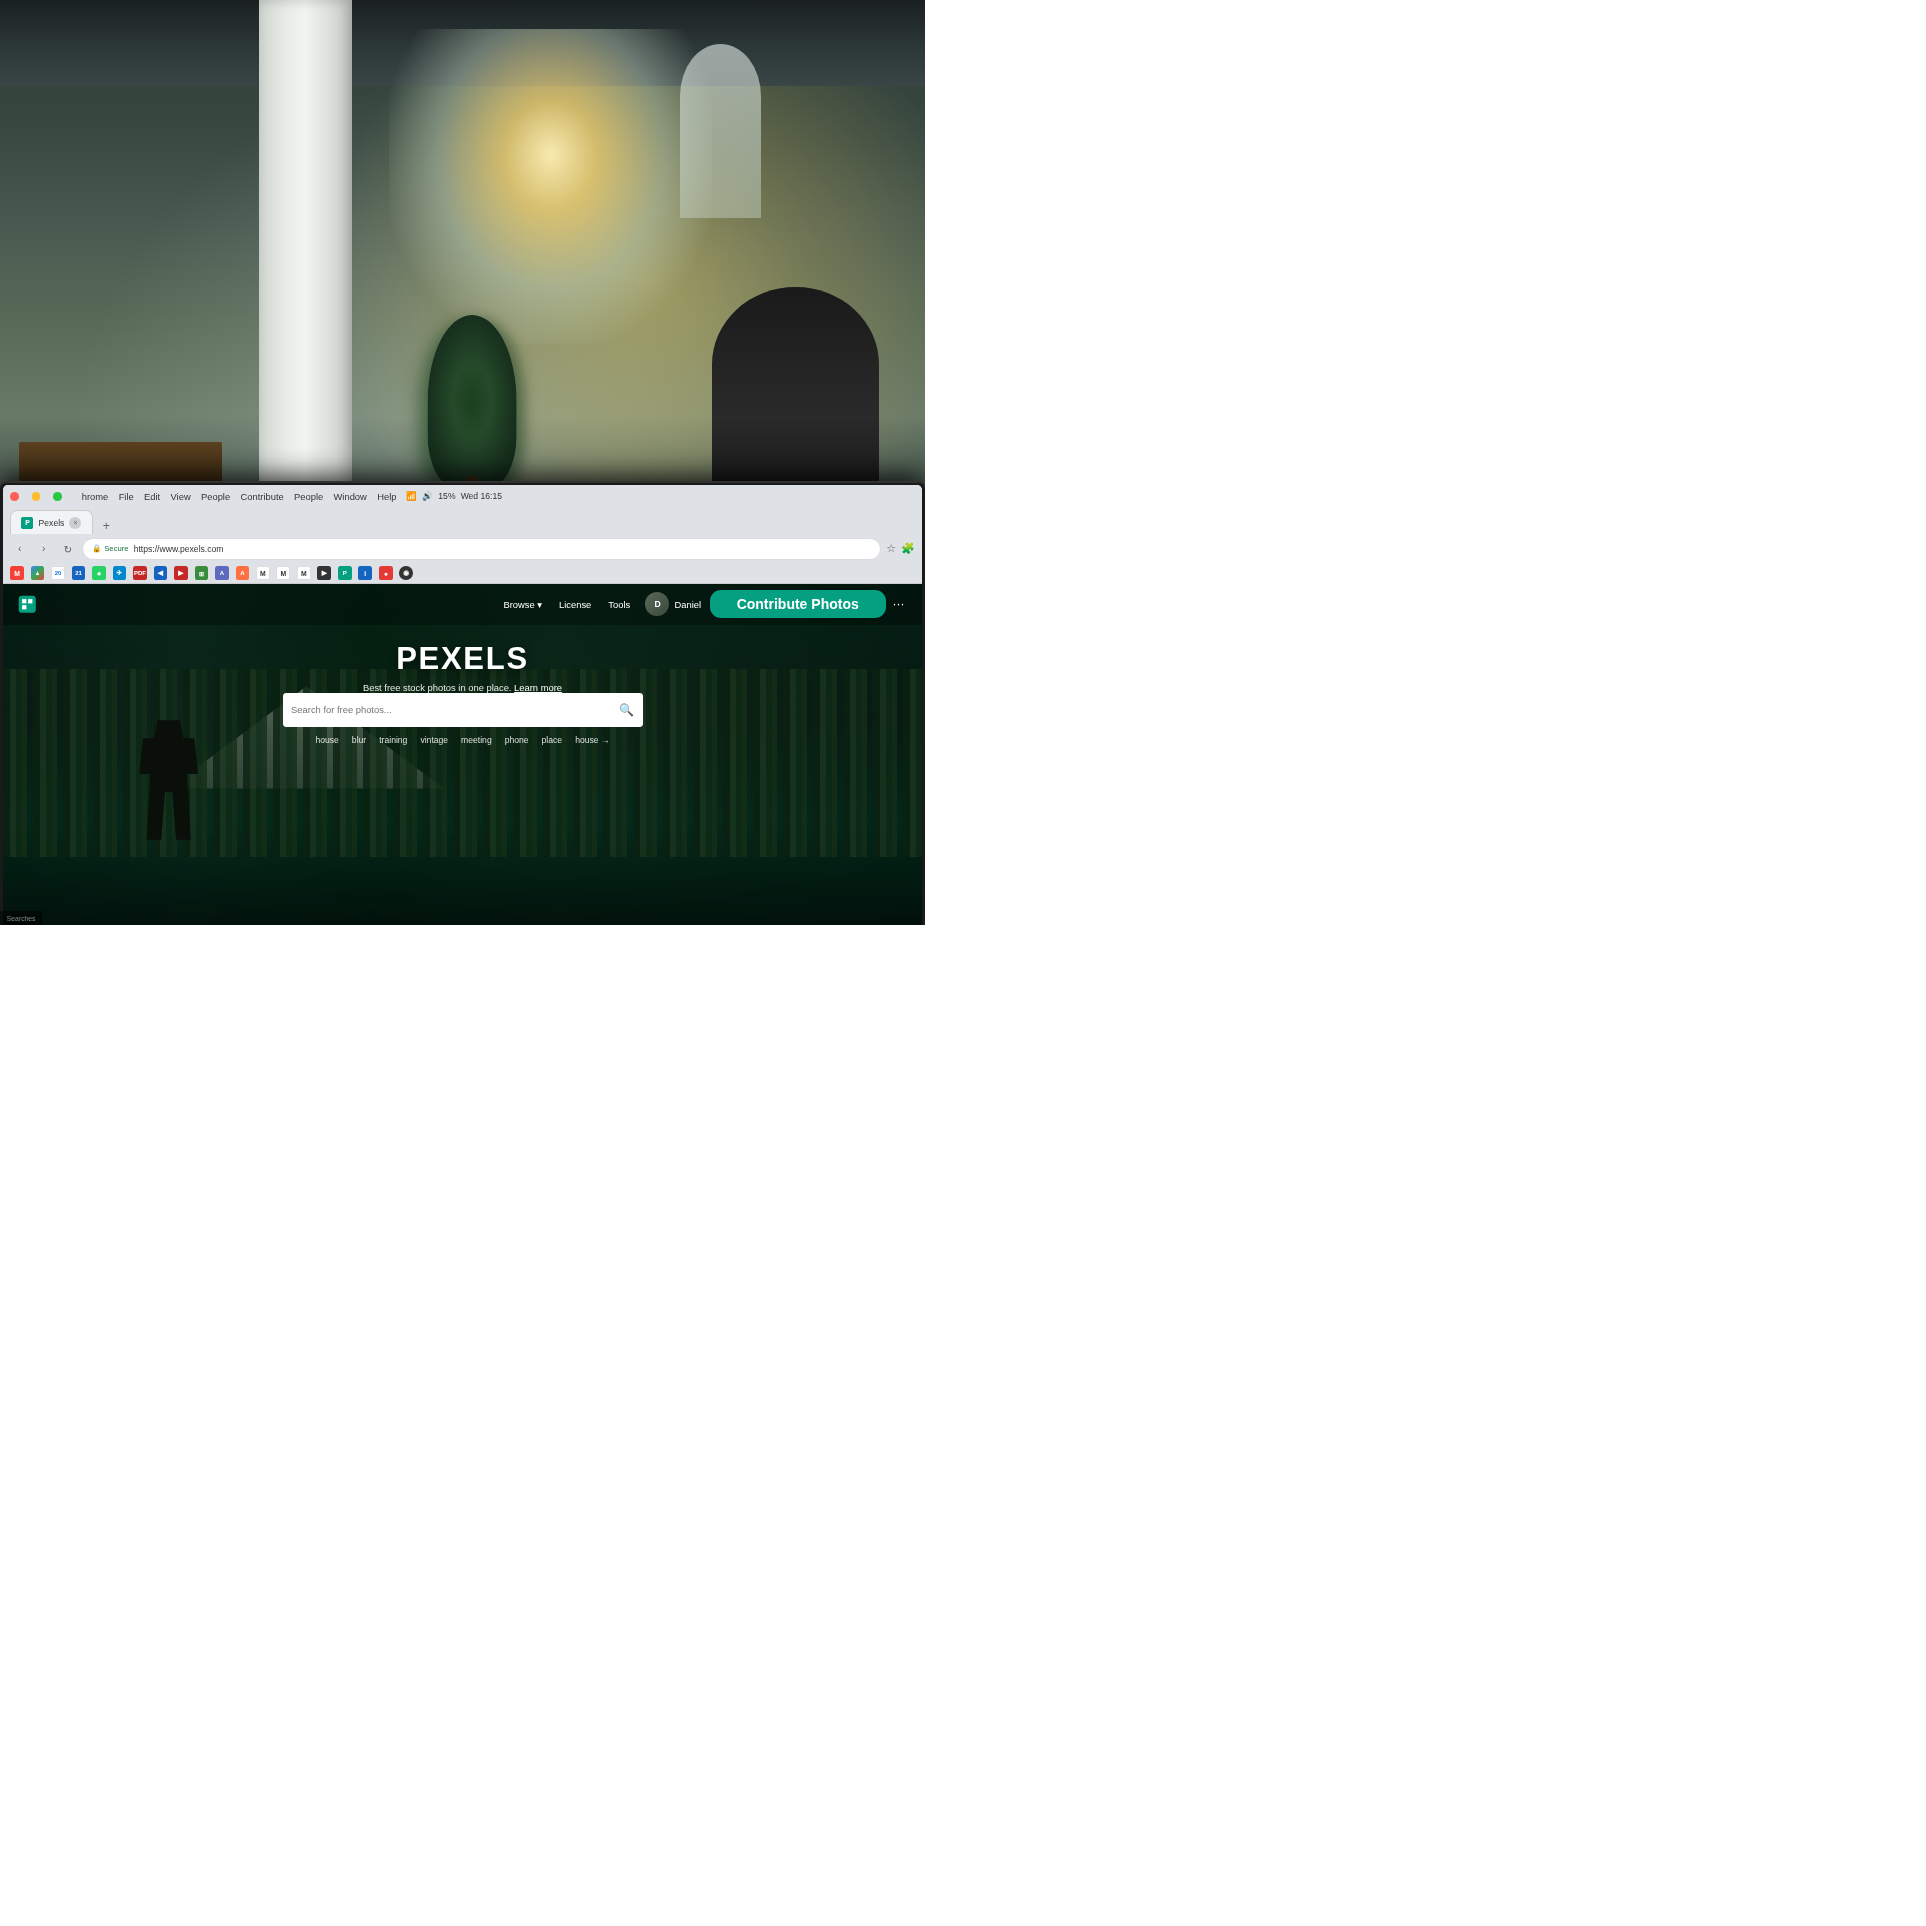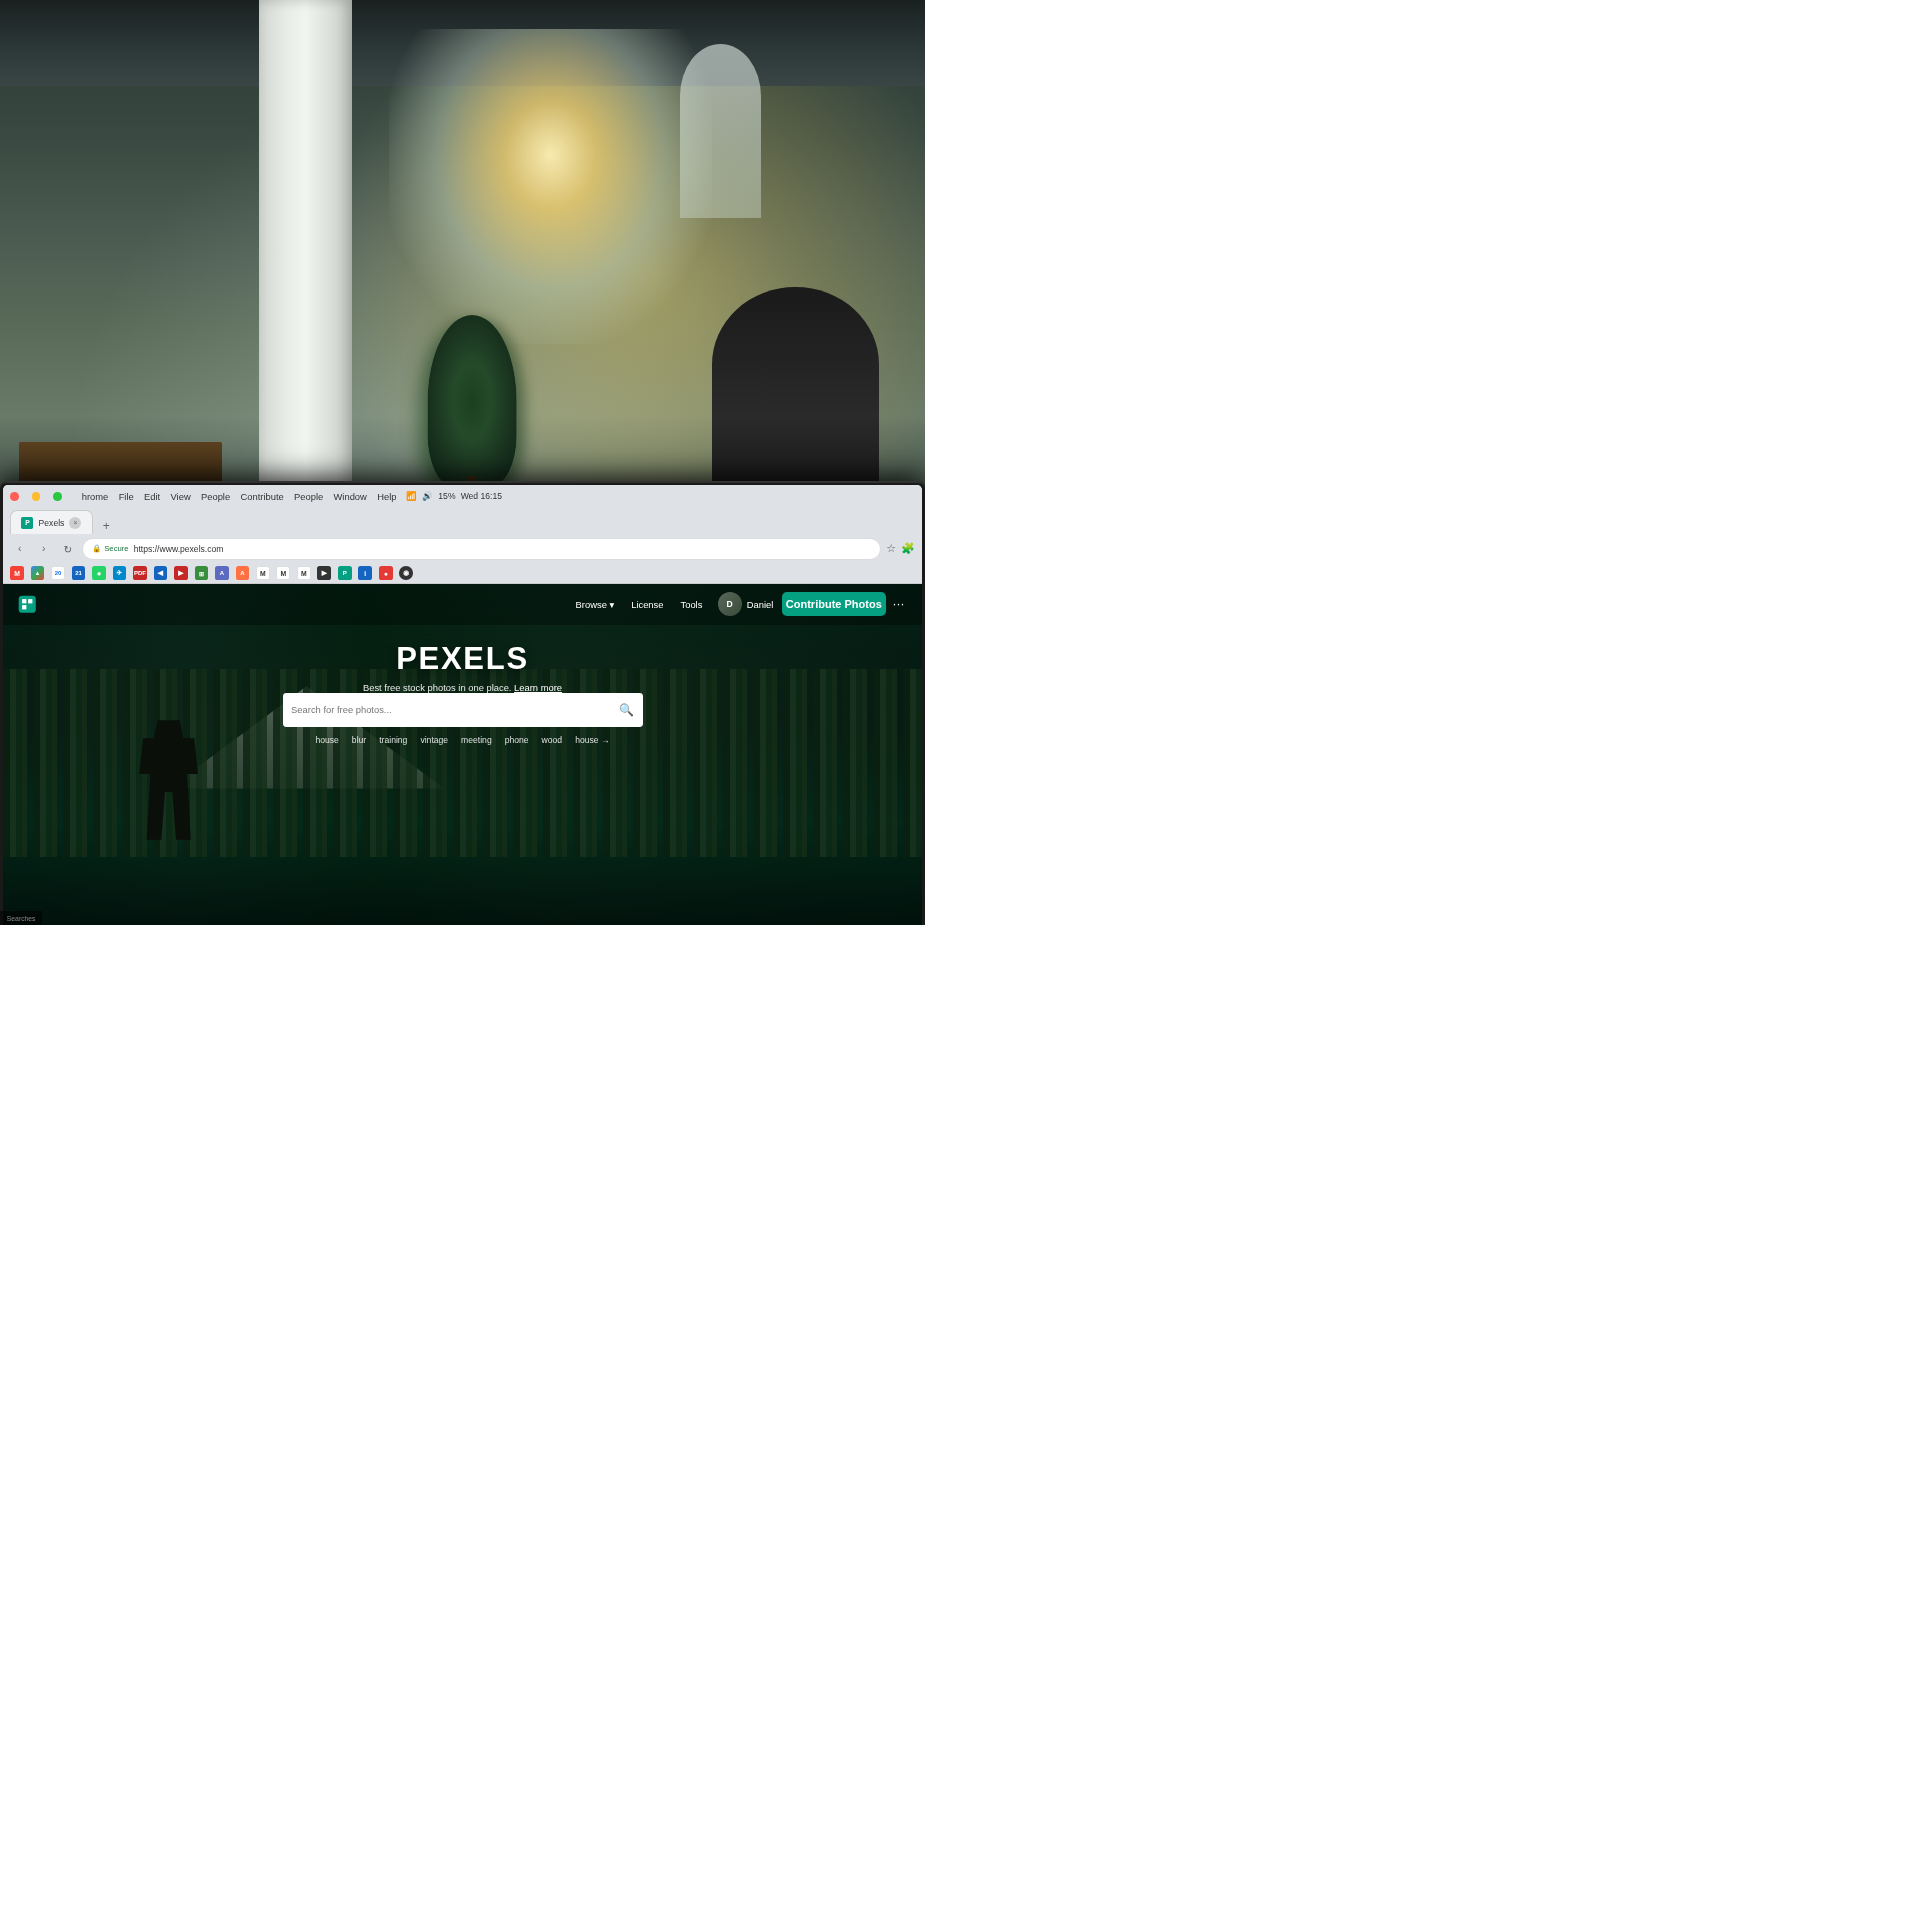--- a/index.html
+++ b/index.html
@@ -457,24 +457,24 @@
       justify-content: center;
       color: white;
       font-size: 8.6px;
       font-weight: bold;
       flex-shrink: 0;
     }
 
     .contribute-btn {
       background: #05a081;
       color: white;
-      font-size: 11px;
+      font-size: 14px;
       font-weight: 600;
-      padding: 6px 4px;
-      border-radius: 5px;
+      padding: 6px 27px;
+      border-radius: 11px;
       cursor: pointer;
       white-space: nowrap;
       flex-shrink: 0;
     }
 
     .more-dots {
       color: white;
       font-size: 12px;
       padding: 0 3.4px;
       cursor: pointer;
@@ -823,21 +823,21 @@
             <span class="search-icon-pexels">🔍</span>
           </div>
 
           <div class="search-tags">
             <span class="search-tag">house</span>
             <span class="search-tag">blur</span>
             <span class="search-tag">training</span>
             <span class="search-tag">vintage</span>
             <span class="search-tag">meeting</span>
             <span class="search-tag">phone</span>
-            <span class="search-tag">wood</span>
+            <span class="search-tag">place</span>
             <span class="search-tag-more">house →</span>
           </div>
         </div>
       </div>
     </div>
   </div>
 </div>
 
 <div class="bottom-search-bar">
   <span>Searches</span>

